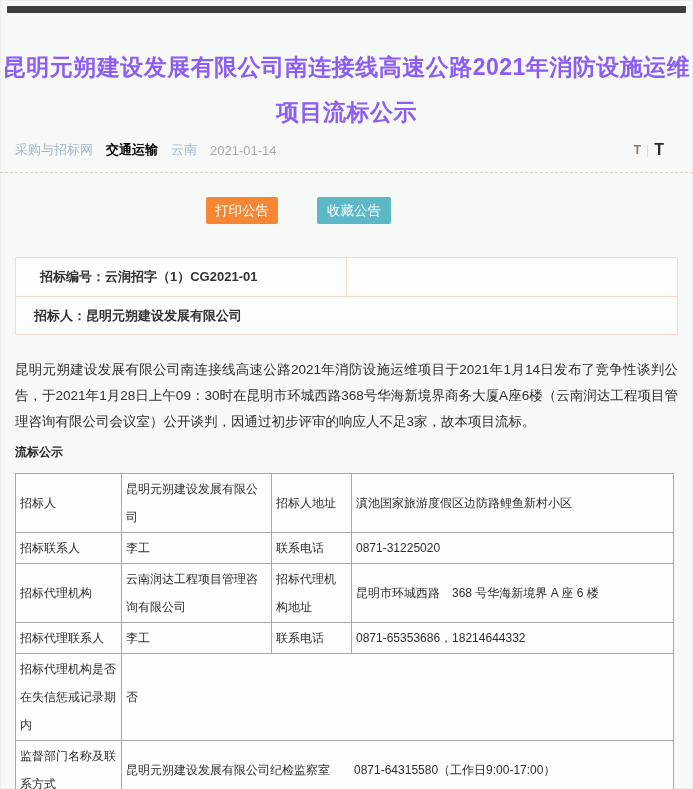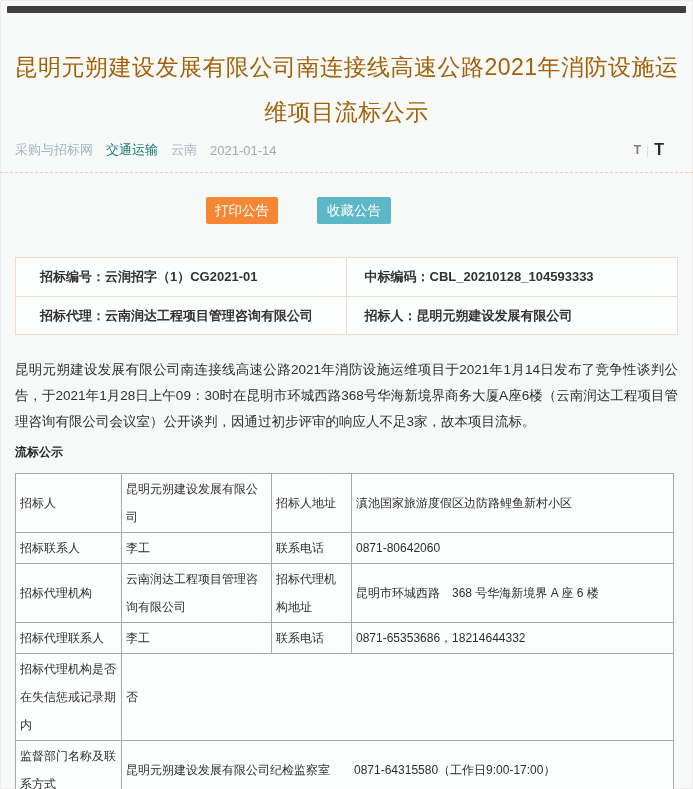--- a/index.html
+++ b/index.html
@@ -9,31 +9,31 @@
     font-family:"Liberation Sans","DejaVu Sans",sans-serif;
     color:#333;
     position:relative;
     box-shadow: inset 0 0 0 1px #ededed;
   }
   .top-bar {
     position:absolute; top:6px; left:7px; right:7px; height:7px;
     background:#3e3e3e; border-radius:1px;
   }
   h1.page-title {
-    margin:45px 12px 0;
-    font-size:23px; line-height:45px; font-weight:normal;
-    text-align:center; color:#a16207; letter-spacing:0.5px;
+    margin:45px 0 0;
+    font-size:23px; line-height:45px; font-weight:bold;
+    text-align:center; color:#8b5cf6; letter-spacing:0.5px;
   }
   .meta-row {
     margin:6px 15px 0;
     display:flex; align-items:center;
     font-size:13px; height:18px;text-align:center;
   }
   .crumb { color:#a3b6c6; text-decoration:none; margin-right:13px; }
-  .crumb.cat { color:#0f766e; font-weight:normal; }
+  .crumb.cat { color:#000000; font-weight:bold; }
   .meta-date { color:#a9a9a9; }
   .font-controls { margin-left:auto; display:flex; align-items:center; margin-right:14px; }
   .t-small { font-size:12px; color:#8b7a6e; font-weight:bold; cursor:pointer; }
   .t-divider { color:#dcdcdc; margin:0 5px; font-size:12px; }
   .t-large { font-size:16px; color:#2b2b2b; font-weight:bold; cursor:pointer; }
   .dotted-sep {
     margin-top:13px;
     border-bottom:1px dashed #e9cdc0;
   }
   .toolbar {
@@ -101,24 +101,22 @@
 <div class="dotted-sep"></div>
 
 <div class="toolbar">
   <button class="btn btn-print">打印公告</button>
   <button class="btn btn-fav">收藏公告</button>
 </div>
 
 <div class="info-table">
   <div class="info-row">
     <div class="info-cell left">招标编号：云润招字（1）CG2021-01</div>
-    <div class="info-cell right">中标编码：CBL_20210128_104593333</div>
   </div>
   <div class="info-row">
-    <div class="info-cell left">招标代理：云南润达工程项目管理咨询有限公司</div>
     <div class="info-cell right">招标人：昆明元朔建设发展有限公司</div>
   </div>
 </div>
 
 <p class="article">昆明元朔建设发展有限公司南连接线高速公路2021年消防设施运维项目于2021年1月14日发布了竞争性谈判公告，于2021年1月28日上午09：30时在昆明市环城西路368号华海新境界商务大厦A座6楼（云南润达工程项目管理咨询有限公司会议室）公开谈判，因通过初步评审的响应人不足3家，故本项目流标。</p>
 <div class="section-heading">流标公示</div>
 
 <table class="detail">
   <colgroup>
       <col style="width:106px">
@@ -130,21 +128,21 @@
       <tr>
     <td>招标人</td>
     <td>昆明元朔建设发展有限公司</td>
     <td>招标人地址</td>
     <td>滇池国家旅游度假区边防路鲤鱼新村小区</td>
   </tr>
   <tr>
     <td>招标联系人</td>
     <td>李工</td>
     <td>联系电话</td>
-    <td>0871-80642060</td>
+    <td>0871-31225020</td>
   </tr>
   <tr>
     <td>招标代理机构</td>
     <td>云南润达工程项目管理咨询有限公司</td>
     <td>招标代理机构地址</td>
     <td>昆明市环城西路　368 号华海新境界 A 座 6 楼</td>
   </tr>
   <tr>
     <td>招标代理联系人</td>
     <td>李工</td>

